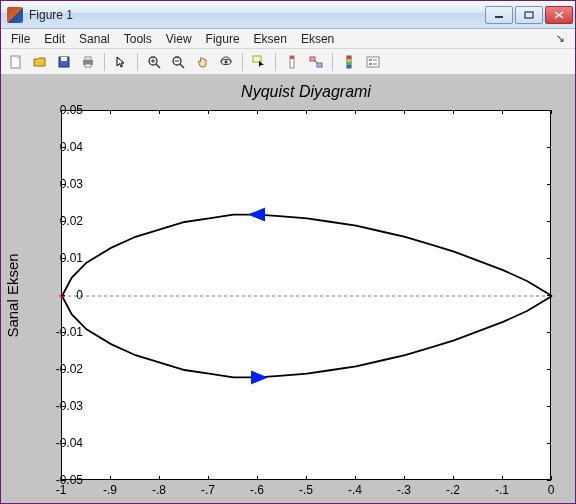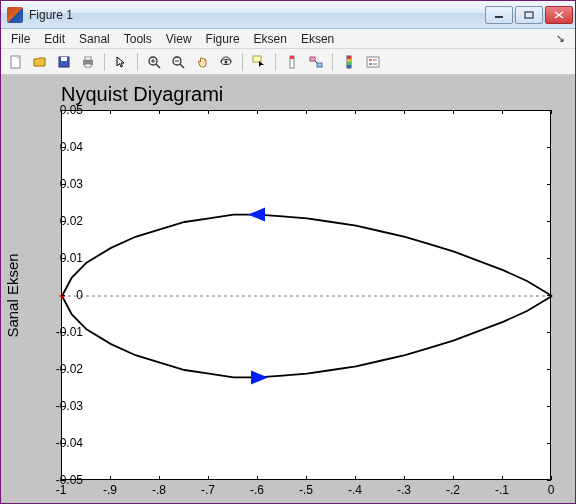--- a/index.html
+++ b/index.html
@@ -106,22 +106,24 @@
     width: 490px;
     height: 370px;
     background: #fff;
     border: 1px solid #000;
   }
   .chart-title {
     position: absolute;
     top: 8px;
     left: 60px;
     width: 490px;
-    font-size: 20px;
+    text-align: center;
+    font-size: 16px;
     color: #000;
+    font-style: italic;
   }
   .ylabel {
     position: absolute;
     left: 2px;
     top: 35px;
     height: 370px;
     width: 18px;
     display: flex;
     align-items: center;
     justify-content: center;

